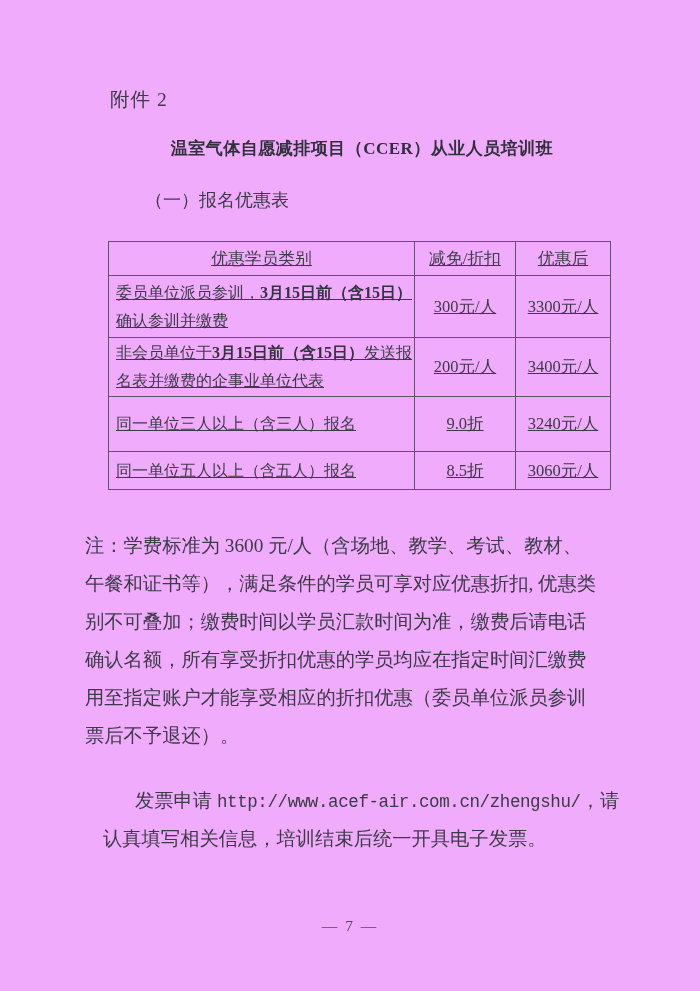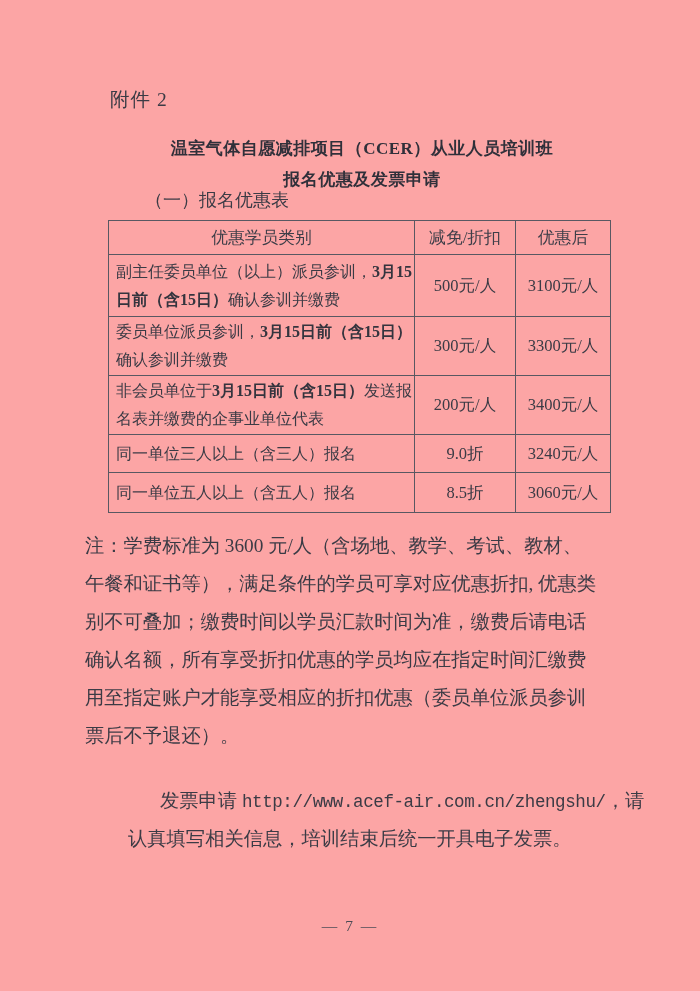--- a/index.html
+++ b/index.html
@@ -1,42 +1,42 @@
 <!DOCTYPE html>
 <html><head>
 <meta charset="utf-8">
 <style>
   html,body { margin:0; padding:0; background:#e9e9e9; }
   .page {
     position:relative;
     width:700px; height:991px;
     margin:0 auto;
-    background:#fca5a5;
+    background:#f0abfc;
     color:#3b3b45;
     font-family:"Liberation Serif","DejaVu Serif",serif;
     overflow:hidden;
   }
   .attachment-label {
     position:absolute; left:110px; top:86px;
     font-size:19.5px; letter-spacing:1px;
   }
   .doc-title {
     position:absolute; left:0; top:121px; width:700px;
     margin:12px; text-align:center;
     font-size:17px; font-weight:bold; color:#30303a;
     line-height:31px; letter-spacing:0.5px;
   }
   .section-heading {
     position:absolute; font-size:18px; color:#3b3b45;
   }
   .heading-1 { left:145px; top:188px; }
   .heading-2 { left:127px; top:751px; font-size:19px; }
   table.discount-table {
-    position:absolute; left:108px; top:220px;
-    width:502px; border-collapse:collapse; table-layout:fixed;
+    position:absolute; left:108px; top:241px;
+    width:502px; border-collapse:collapse; table-layout:fixed;text-decoration:underline;
   }
   table.discount-table th, table.discount-table td {
     border:1.6px solid #585862; overflow:hidden;
   }
   table.discount-table th {
     font-weight:normal; font-size:16.8px; height:31px;
     text-align:center; color:#3e3e48;
   }
   td.cat-cell {
     font-size:16px; line-height:28px;
@@ -52,63 +52,56 @@
   tbody tr:nth-child(4){ height:38px; }
   tbody tr:nth-child(5){ height:40px; }
   .note-paragraph {
     position:absolute; left:85px; top:527px;
     font-size:19.3px;
   }
   .note-paragraph .text-line { height:38px; line-height:38px; white-space:nowrap; }
   .invoice-paragraph {
     position:absolute; left:103px; top:782px;
     font-size:19.3px;
-    margin-left:25px;
   }
   .invoice-paragraph .text-line { height:38px; line-height:38px; white-space:nowrap; }
   .invoice-paragraph .indent { padding-left:32px; }
   .mono { font-family:"Liberation Mono","DejaVu Sans Mono",monospace; font-size:17.5px; letter-spacing:-0.4px; }
   .page-number {
     position:absolute; left:0; top:917px; width:700px;
     text-align:center; font-size:15.5px; color:#4a4a54; letter-spacing:2px;
   }
 </style>
 </head>
 <body>
 
 <div class="page">
 
   <div class="attachment-label">附件 2</div>
 
   <h1 class="doc-title">
     <span>温室气体自愿减排项目（CCER）从业人员培训班</span><br>
-    <span>报名优惠及发票申请</span>
   </h1>
 
   <div class="section-heading heading-1">（一）报名优惠表</div>
 
   <table class="discount-table">
     <colgroup>
       <col style="width:306px">
       <col style="width:101px">
       <col style="width:95px">
     </colgroup>
     <thead>
       <tr>
           <th>优惠学员类别</th>
           <th>减免/折扣</th>
           <th>优惠后</th>
         </tr>
     </thead>
     <tbody>
-        <tr>
-          <td class="cat-cell"><span>副主任委员单位（以上）派员参训，</span><span class="seg-bold">3月15日前（含15日）</span><span>确认参训并缴费</span></td>
-          <td class="val-cell">500元/人</td>
-          <td class="val-cell">3100元/人</td>
-        </tr>
         <tr>
           <td class="cat-cell"><span>委员单位派员参训，</span><span class="seg-bold">3月15日前（含15日）</span><span>确认参训并缴费</span></td>
           <td class="val-cell">300元/人</td>
           <td class="val-cell">3300元/人</td>
         </tr>
         <tr>
           <td class="cat-cell"><span>非会员单位于</span><span class="seg-bold">3月15日前（含15日）</span><span>发送报名表并缴费的企事业单位代表</span></td>
           <td class="val-cell">200元/人</td>
           <td class="val-cell">3400元/人</td>
         </tr>

